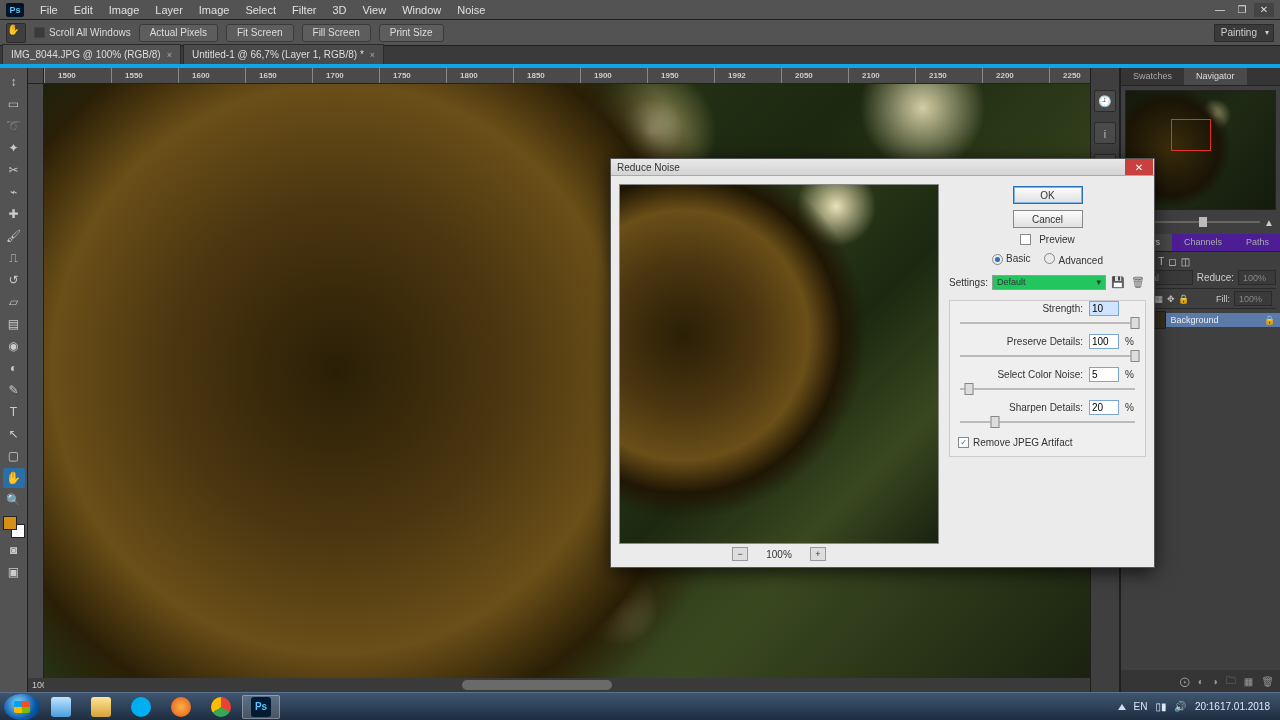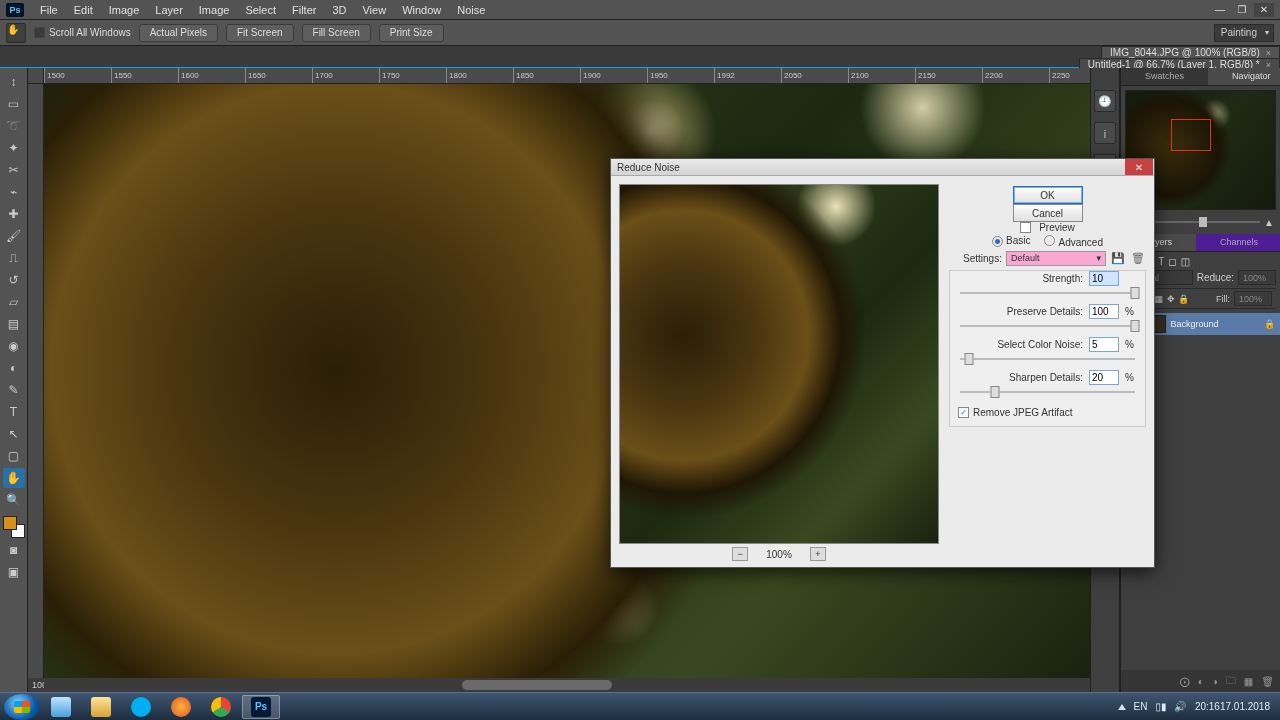--- a/index.html
+++ b/index.html
@@ -16,37 +16,37 @@
 
 .optbar{height:26px;background:#535353;border-bottom:1px solid #1f1f1f;display:flex;align-items:center;gap:8px;padding:0 6px;font-size:10px;color:#ddd;}
 .optbar .handtool{width:20px;height:20px;background:#3f3f3f;border:1px solid #2a2a2a;border-radius:2px;}
 .optbtn{height:18px;padding:0 10px;background:#5d5d5d;border:1px solid #3a3a3a;border-radius:3px;display:flex;align-items:center;font-size:10px;color:#ddd;}
 .chk{width:11px;height:11px;border:1px solid #444;background:#3a3a3a;display:inline-block;margin-right:4px;}
 .optbar .right{margin-left:auto;}
 .dropdown{height:18px;background:#3a3a3a;border:1px solid #2a2a2a;padding:0 16px 0 6px;display:flex;align-items:center;font-size:10px;color:#ccc;position:relative;}
 .dropdown::after{content:"▾";position:absolute;right:4px;font-size:8px;}
 
 
-.doctabs{height:22px;background:#3a3a3a;display:flex;align-items:flex-end;font-size:10px;border-bottom:1px solid #0ea5e9;flex-direction:column;}
+.doctabs{height:22px;background:#3a3a3a;display:flex;align-items:flex-end;font-size:10px;border-bottom:4px solid #0ea5e9;}
 .doctab{height:20px;padding:0 8px;display:flex;align-items:center;gap:6px;background:#4a4a4a;border:1px solid #2a2a2a;border-bottom:none;color:#ddd;margin-left:2px;}
 .doctab.active{background:#535353;}
 .doctab .x{font-size:9px;color:#aaa;}
 
 
 .workspace{position:absolute;top:68px;left:0;right:0;bottom:28px;display:flex;}
 .toolpanel{width:28px;background:#535353;border-right:1px solid #1f1f1f;display:flex;flex-direction:column;align-items:center;padding:4px 0;gap:2px;}
 .tool{width:22px;height:20px;display:flex;align-items:center;justify-content:center;color:#ccc;font-size:12px;border-radius:2px;}
 .tool.sel{background:#2a6fa8;}
 .swatches-pair{margin-top:4px;position:relative;width:22px;height:22px;}
 .swatch-fg{position:absolute;width:14px;height:14px;background:#d69016;border:1px solid #222;top:0;left:0;}
 .swatch-bg{position:absolute;width:14px;height:14px;background:#fff;border:1px solid #222;bottom:0;right:0;}
 
 .canvas-area{flex:1;position:relative;background:#2e2e2e;overflow:hidden;}
 .ruler-h{position:absolute;top:0;left:16px;right:0;height:16px;background:#4a4a4a;border-bottom:1px solid #222;display:flex;overflow:hidden;font-size:8px;color:#ccc;}
-.ruler-h span{flex:0 0 67px;border-left:1px solid #888;padding-left:2px;line-height:16px;}
+.ruler-h span{flex:0 0 67px;border-left:1px solid #888;padding-left:13px;line-height:16px;font-weight:bold;}
 .ruler-v{position:absolute;top:16px;left:0;width:16px;bottom:14px;background:#4a4a4a;border-right:1px solid #222;}
 .ruler-corner{position:absolute;top:0;left:0;width:16px;height:16px;background:#4a4a4a;border-right:1px solid #222;border-bottom:1px solid #222;}
 .canvas{position:absolute;top:16px;left:16px;right:0;bottom:14px;
  background:
   radial-gradient(circle at 28% 48%, #2a1f06 0%, #4a3510 20%, #6b4f18 35%, #2a1f06 45%, transparent 52%),
   radial-gradient(circle at 58% 8%, rgba(255,245,200,0.85) 0%, rgba(255,230,150,0.3) 4%, transparent 8%),
   radial-gradient(circle at 84% 4%, rgba(255,245,200,0.8) 0%, transparent 6%),
   radial-gradient(circle at 55% 88%, rgba(255,245,200,0.6) 0%, transparent 5%),
   linear-gradient(135deg,#1a2210 0%,#2e3a1a 25%,#1c2810 50%,#3a4820 75%,#1a2210 100%);
 }
@@ -54,63 +54,63 @@
 .scroll-thumb{height:10px;width:150px;margin-left:40%;background:#6a6a6a;border-radius:5px;}
 .status{position:absolute;bottom:0;left:0;height:14px;display:flex;align-items:center;font-size:9px;color:#ccc;gap:24px;padding-left:4px;background:#3a3a3a;width:100%;z-index:0;}
 
 
 .iconstrip{width:30px;background:#3f3f3f;border-left:1px solid #1f1f1f;border-right:1px solid #1f1f1f;display:flex;flex-direction:column;align-items:center;padding-top:22px;gap:10px;}
 .striptool{width:22px;height:22px;background:#4a4a4a;border:1px solid #2a2a2a;border-radius:2px;display:flex;align-items:center;justify-content:center;color:#bbb;font-size:11px;}
 
 
 .rightpanels{width:160px;background:#3f3f3f;border-left:1px solid #1f1f1f;display:flex;flex-direction:column;font-size:10px;color:#ccc;}
 .paneltabs{height:18px;background:#353535;display:flex;border-bottom:1px solid #222;}
-.paneltab{padding:3px 24px;font-size:9px;color:#aaa;}
+.paneltab{padding:3px 12px;font-size:9px;color:#aaa;}
 .paneltab.active{background:#4a4a4a;color:#ddd;}
 .navigator{height:120px;background:#1a1a10;position:relative;margin:4px;border:1px solid #222;}
 .navigator-thumb{width:100%;height:100%;
  background:radial-gradient(circle at 30% 48%, #3a2c0c 0%, #1a1406 40%, transparent 50%),
   radial-gradient(circle at 60% 20%, rgba(255,240,180,0.5) 0%, transparent 12%),
   linear-gradient(130deg,#141a0c,#1f2a14,#141a0c);}
 .nav-view{position:absolute;border:1px solid #e03030;width:40px;height:32px;top:28px;left:45px;}
 .nav-slider{height:16px;display:flex;align-items:center;padding:0 6px;}
 .nav-slider .track{flex:1;height:2px;background:#666;margin:0 4px;position:relative;}
 .nav-slider .thumb{position:absolute;width:8px;height:10px;background:#bbb;top:-4px;left:50%;}
 .channelstabs{height:18px;background:#4c1d95;display:flex;border-bottom:1px solid #222;margin-top:4px;}
 .layerops{padding:4px;display:flex;flex-direction:column;gap:3px;}
 .layerops .row{display:flex;align-items:center;gap:4px;}
 .minifield{flex:1;height:15px;background:#3a3a3a;border:1px solid #2a2a2a;padding:0 4px;font-size:9px;display:flex;align-items:center;color:#888;}
 .lockrow{display:flex;align-items:center;gap:4px;padding:2px 4px;border-top:1px solid #2a2a2a;border-bottom:1px solid #2a2a2a;font-size:9px;}
-.layer-item{height:22px;background:#5a7aa8;display:flex;align-items:center;gap:4px;padding:0 4px;font-size:9px;color:#eee;}
+.layer-item{height:14px;background:#5a7aa8;display:flex;align-items:center;gap:4px;padding:0 4px;font-size:9px;color:#eee;}
 .layer-thumb{width:26px;height:18px;background:#3a3020;border:1px solid #222;}
 .layerfooter{height:22px;background:#353535;margin-top:auto;display:flex;align-items:center;justify-content:flex-end;gap:8px;padding:0 6px;color:#999;font-size:10px;}
 
 
 .dialog{position:absolute;top:158px;left:610px;width:545px;height:410px;background:#ebebeb;border:1px solid #555;box-shadow:0 4px 18px rgba(0,0,0,0.7);display:flex;flex-direction:column;}
 .dlg-title{height:18px;background:linear-gradient(#e8e8e8,#d4d4d4);border-bottom:1px solid #aaa;display:flex;align-items:center;font-size:10px;padding-left:6px;color:#333;}
 .dlg-close{margin-left:auto;width:28px;height:16px;background:#c94040;color:#fff;display:flex;align-items:center;justify-content:center;font-size:10px;margin-right:1px;}
 .dlg-body{flex:1;display:flex;gap:10px;padding:8px;}
 .preview-col{display:flex;flex-direction:column;align-items:center;}
 .preview-frame{width:320px;height:360px;background:#000;border:1px solid #888;
  background:
   radial-gradient(circle at 20% 42%, #2a1f06 0%, #4a3510 22%, #6b4f18 38%, #1f1604 48%, transparent 56%),
   radial-gradient(circle at 68% 6%, rgba(255,245,200,0.9) 0%, transparent 10%),
   linear-gradient(135deg,#1a2210 0%,#2e3a1a 30%,#1c2810 55%,#3a4820 80%,#1a2210 100%);
 }
 .zoomrow{display:flex;align-items:center;gap:18px;height:20px;font-size:10px;color:#333;}
 .zoombtn{width:16px;height:14px;border:1px solid #999;background:#ddd;display:flex;align-items:center;justify-content:center;font-size:9px;}
 
-.controls-col{flex:1;display:flex;flex-direction:column;font-size:11px;color:#333;padding-top:2px;}
+.controls-col{flex:1;display:flex;flex-direction:column;font-size:11px;color:#333;padding-top:2px;gap:6px;}
 .dlg-btn{width:70px;height:18px;border:1px solid #888;background:linear-gradient(#fdfdfd,#e0e0e0);font-size:10px;display:flex;align-items:center;justify-content:center;margin:0 auto;}
 .dlg-btn.ok{border:1px solid #2a6db8;box-shadow:0 0 0 1px #7fb4e8 inset;}
 .prev-chk{display:flex;align-items:center;justify-content:center;gap:4px;font-size:10px;}
 .moderow{display:flex;justify-content:center;gap:14px;font-size:10px;margin-top:2px;}
 .radio{width:11px;height:11px;border:1px solid #888;border-radius:50%;display:inline-flex;align-items:center;justify-content:center;margin-right:3px;}
 .radio.on::after{content:"";width:5px;height:5px;background:#2a6db8;border-radius:50%;}
-.settingsrow{display:flex;align-items:center;gap:4px;font-size:10px;margin-top:2px;margin-left:14px;}
+.settingsrow{display:flex;align-items:center;gap:4px;font-size:10px;margin-top:2px;}
 .settingsrow .ico{width:16px;height:16px;display:flex;align-items:center;justify-content:center;color:#666;font-size:11px;}
 
 .slidergrp{border:1px solid #ccc;background:#efefef;margin-top:4px;padding:0 8px 8px 8px;display:flex;flex-direction:column;gap:10px;}
 .srow{display:flex;flex-direction:column;gap:2px;}
 .srow .lbl{display:flex;align-items:center;justify-content:flex-end;gap:6px;font-size:10px;}
 .srow input[type=text]{width:30px;height:15px;font-size:10px;text-align:left;padding:0 2px;border:1px solid #7aa7d6;}
 .srow .pct{width:12px;font-size:10px;}
 .track{height:2px;background:#bbb;position:relative;margin:4px 2px 0 2px;}
 .handle{position:absolute;top:-5px;width:9px;height:12px;background:#ddd;border:1px solid #888;transform:translateX(-50%);}
 .jpegrow{display:flex;align-items:center;gap:4px;font-size:10px;margin-top:4px;}
@@ -329,21 +329,21 @@
       <div class="prev-chk">
           <span class="chk" style="background:#fff;border-color:#888"></span>
           <span>Preview</span>
         </div>
       <div class="moderow">
         <label><span class="radio on"></span><span>Basic</span></label>
         <label><span class="radio"></span><span>Advanced</span></label>
       </div>
       <div class="settingsrow">
         <span>Settings:</span>
-        <div class="minifield" style="background:#f9a8d4;border-color:#999;color:#333;position:relative">
+        <div class="minifield" style="background:#22c55e;border-color:#999;color:#333;position:relative">
             <span>Default</span>
             <span style="position:absolute;right:4px">▾</span>
           </div>
         <span class="ico">💾</span>
         <span class="ico">🗑</span>
       </div>
 
       <div class="slidergrp">
         <div class="srow">
           <div class="lbl">

